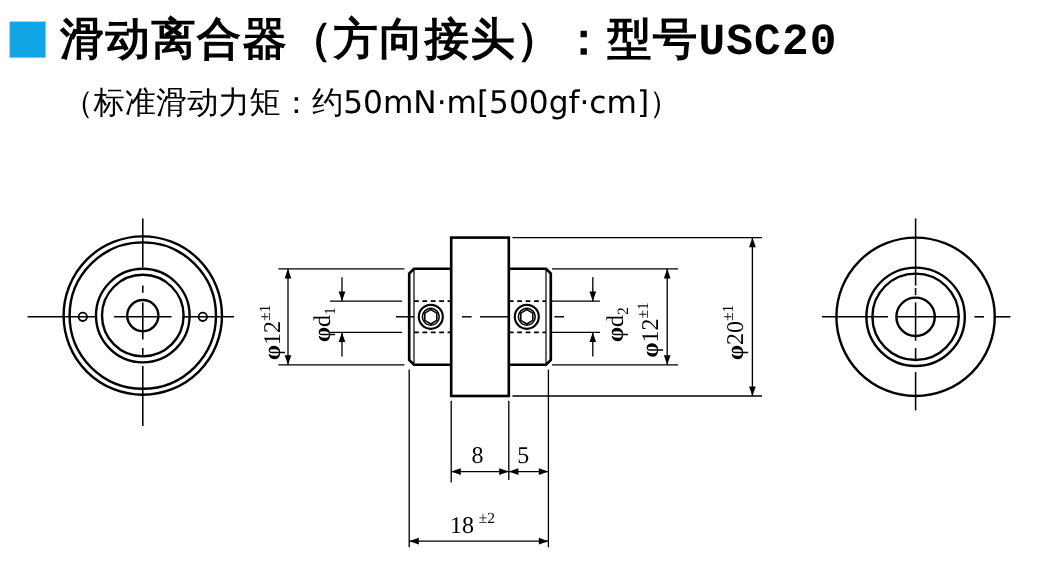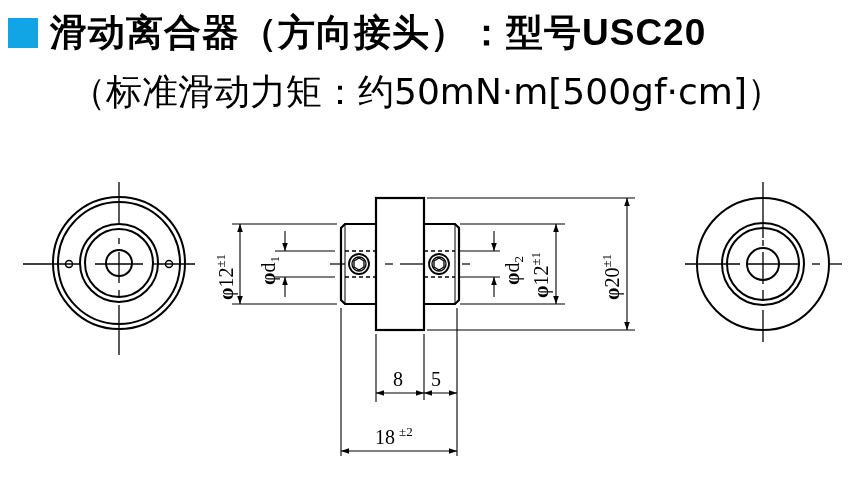--- a/index.html
+++ b/index.html
@@ -1,20 +1,20 @@
 <!DOCTYPE html>
 <html><head>
 <meta charset="utf-8">
 <style>
   html, body { margin: 0; padding: 0; background: #ffffff; }
   body { width: 866px; height: 478px; position: relative; overflow: hidden; font-family: "Liberation Sans", "DejaVu Sans", sans-serif; }
   .title-row { position: absolute; left: 8px; top: 8px; height: 50px; display: flex; align-items: center; }
   .title-square { width: 30px; height: 30px; margin-right: 12px; }
-  .title-text { font-size: 37px; font-weight: bold; color: #000; letter-spacing: 1px; white-space: nowrap; font-family: Liberation Sans, sans-serif; }
-  .subtitle { position: absolute; left: 70px; top: 68px; font-size: 36px; color: #000; white-space: nowrap; font-family: "DejaVu Sans", "Liberation Sans", sans-serif; }
+  .title-text { font-size: 37px; font-weight: bold; color: #000; letter-spacing: 1px; white-space: nowrap; font-family: Liberation Mono, monospace; }
+  .subtitle { position: absolute; left: 52px; top: 68px; font-size: 26px; color: #000; white-space: nowrap; font-family: "DejaVu Sans", "Liberation Sans", sans-serif; }
   svg.drawing { position: absolute; left: 0; top: 0; }
   .dimtxt { font-family: "Liberation Serif", "DejaVu Serif", serif; fill: #000; }
 </style>
 </head>
 <body>
 
 <div class="title-row">
   <div class="title-square" style="background:#12a5e6;"></div>
   <div class="title-text">滑动离合器（方向接头）：型号USC20</div>
 </div>

